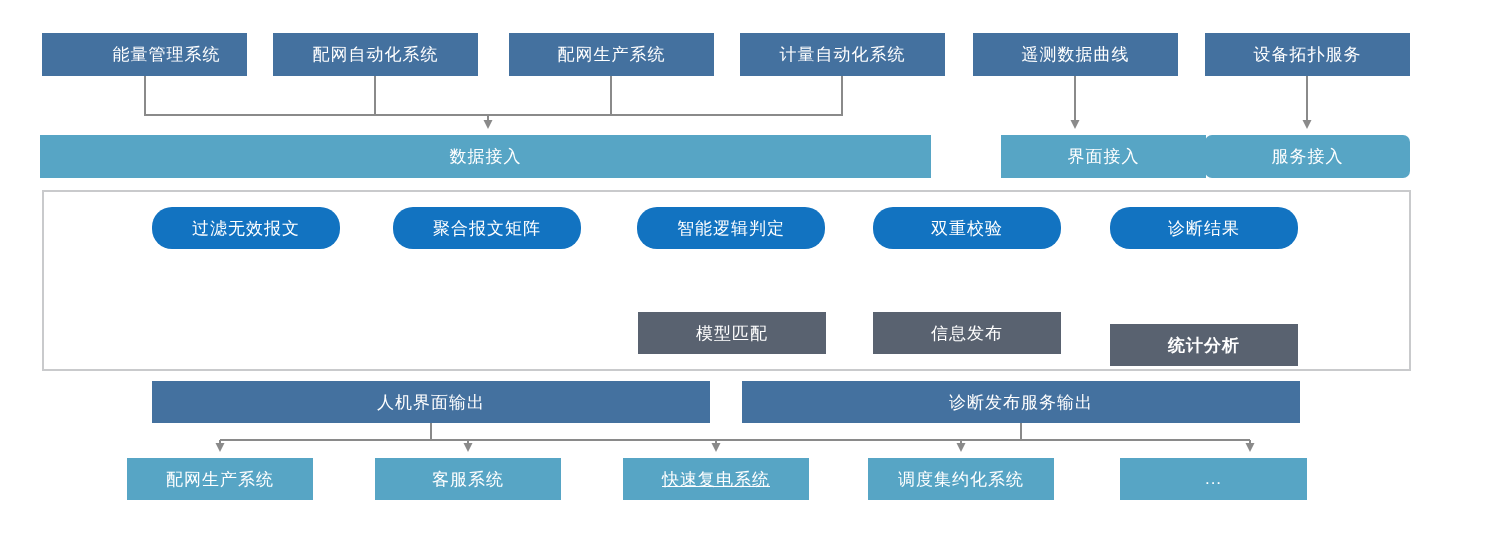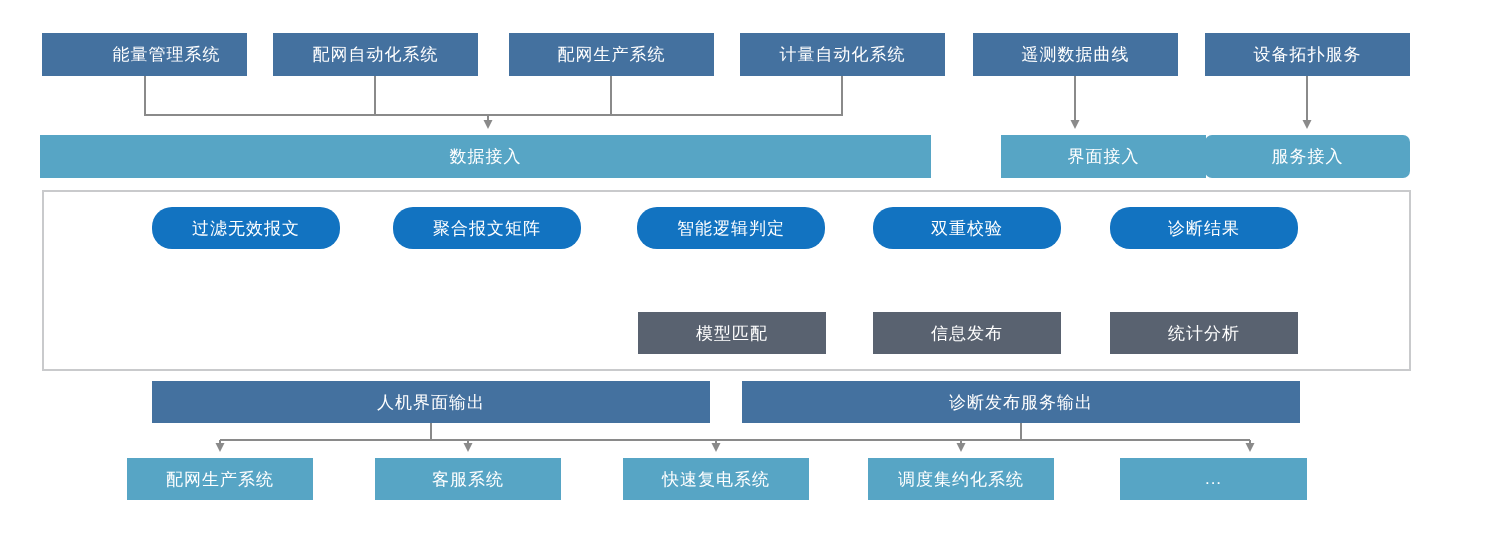--- a/index.html
+++ b/index.html
@@ -99,24 +99,24 @@
   <div class="stage-frame"></div>
 
   <div class="box blue" style="left:152px;top:207px;width:188px;height:42px;">过滤无效报文</div>
   <div class="box blue" style="left:393px;top:207px;width:188px;height:42px;">聚合报文矩阵</div>
   <div class="box blue" style="left:637px;top:207px;width:188px;height:42px;">智能逻辑判定</div>
   <div class="box blue" style="left:873px;top:207px;width:188px;height:42px;">双重校验</div>
   <div class="box blue" style="left:1110px;top:207px;width:188px;height:42px;">诊断结果</div>
 
   <div class="box gray" style="left:638px;top:312px;width:188px;height:42px;">模型匹配</div>
   <div class="box gray" style="left:873px;top:312px;width:188px;height:42px;">信息发布</div>
-  <div class="box gray" style="left:1110px;top:312px;width:188px;height:42px;">统计分析</div>
+  <div class="box gray" style="left:1110px;top:324px;width:188px;height:42px;font-weight:bold;">统计分析</div>
 
   <div class="box steel" style="left:152px;top:381px;width:558px;height:42px;">人机界面输出</div>
   <div class="box steel" style="left:742px;top:381px;width:558px;height:42px;">诊断发布服务输出</div>
 
   <div class="box teal" style="left:127px;top:458px;width:186px;height:42px;">配网生产系统</div>
   <div class="box teal" style="left:375px;top:458px;width:186px;height:42px;">客服系统</div>
-  <div class="box teal" style="left:623px;top:458px;width:186px;height:42px;">快速复电系统</div>
+  <div class="box teal" style="left:623px;top:458px;width:186px;height:42px;text-decoration:underline;">快速复电系统</div>
   <div class="box teal" style="left:868px;top:458px;width:186px;height:42px;">调度集约化系统</div>
   <div class="box teal" style="left:1120px;top:458px;width:187px;height:42px;">...</div>
 
 </div>
 
 </body></html>

